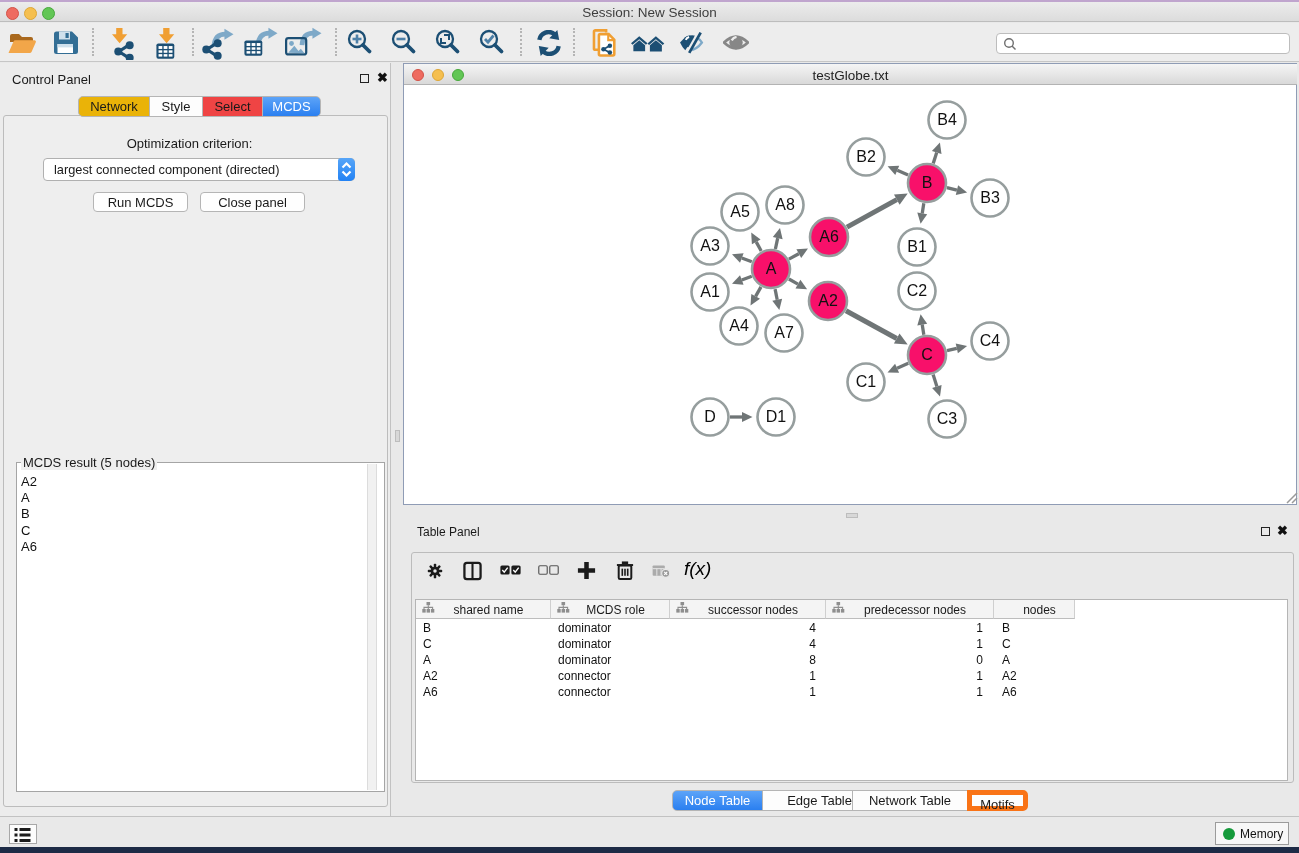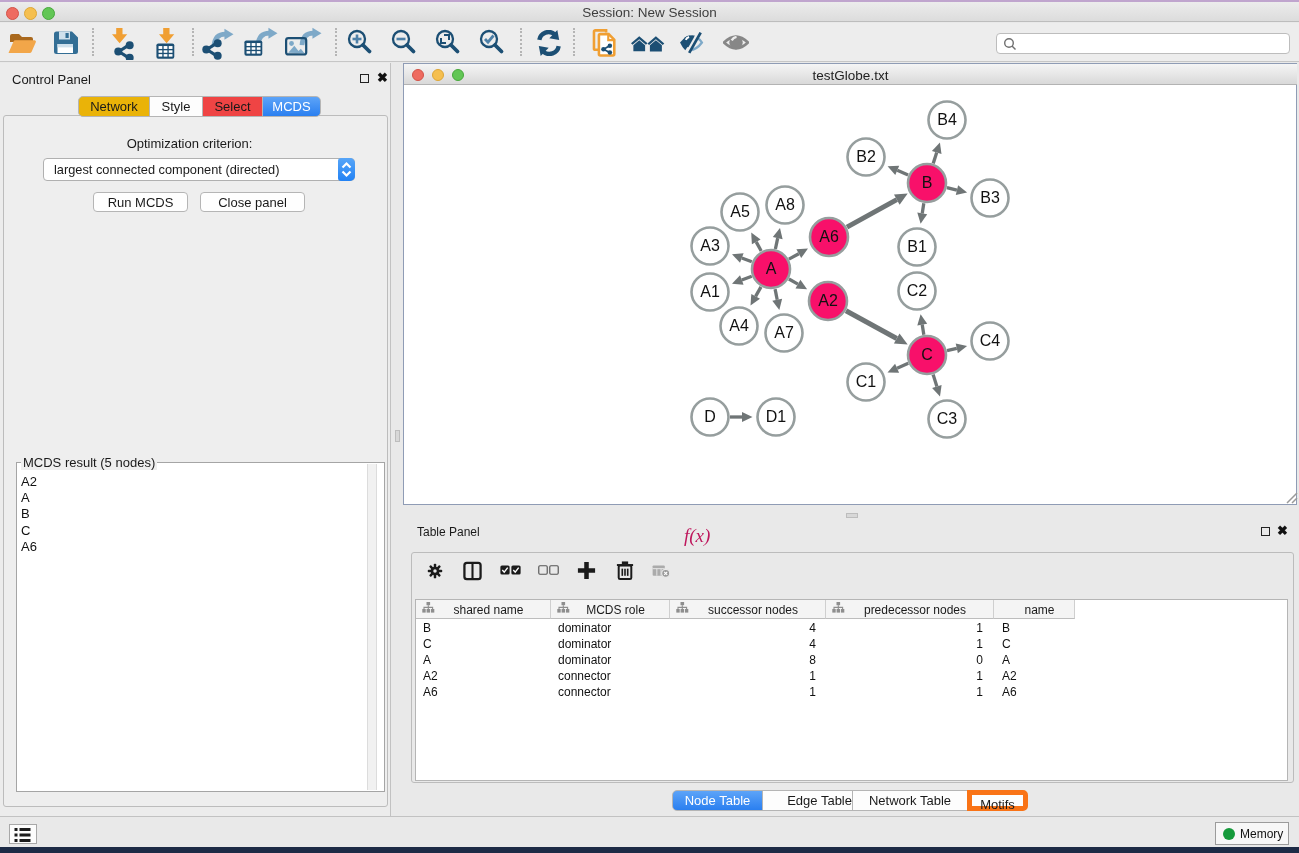--- a/index.html
+++ b/index.html
@@ -328,21 +328,21 @@
     <line x1="13" y1="9" x2="13" y2="17" stroke="#1b1b1b" stroke-width="1.8"></line>
   </svg>
 <svg style="position:absolute;left:652px;top:564px" width="19" height="14" viewBox="0 0 20 15">
     <rect x="0.5" y="1.5" width="13" height="11" rx="1" fill="#ababab"></rect>
     <line x1="0.5" y1="5" x2="13.5" y2="5" stroke="#e9e9e9" stroke-width="1"></line>
     <line x1="5" y1="5" x2="5" y2="12.5" stroke="#e9e9e9" stroke-width="1"></line>
     <line x1="9.5" y1="5" x2="9.5" y2="12.5" stroke="#e9e9e9" stroke-width="1"></line>
     <circle cx="14.5" cy="10" r="4.3" fill="#9a9a9a" stroke="#e9e9e9" stroke-width="1.2"></circle>
     <path d="M12.9 8.4 l3.2 3.2 M16.1 8.4 l-3.2 3.2" stroke="#fff" stroke-width="1.3"></path>
   </svg>
-<div class="abs" style="left:684px;top:525px;font-family:Liberation Serif, serif;font-style:italic;font-size:19px;color:#be185d">f(x)</div>
+<div class="abs" style="left:684px;top:558px;font-family:Liberation Sans, sans-serif;font-style:italic;font-size:19px;color:#000000">f(x)</div>
 <div class="abs" style="left:415px;top:599px;width:873px;height:182px;background:#fff;border:1px solid #b5b5b5"></div>
 <div class="abs" style="left:416px;top:600px;width:135px;height:19px;background:#f4f4f4;border-right:1px solid #cfcfcf;border-bottom:1px solid #bdbdbd"></div>
 <div class="abs" style="left:426px;top:603px;width:125px;text-align:center;font-size:12px;color:#1a1a1a">shared name</div>
 <svg style="position:absolute;left:422px;top:602px" width="13" height="11" viewBox="0 0 13 11">
     <rect x="4.5" y="0" width="3.6" height="3.2" fill="#8e8e8e"></rect>
     <rect x="0.3" y="7" width="3.4" height="3.6" fill="#8e8e8e"></rect>
     <rect x="4.6" y="7" width="3.4" height="3.6" fill="#8e8e8e"></rect>
     <rect x="8.9" y="7" width="3.4" height="3.6" fill="#8e8e8e"></rect>
     <path d="M6.3 3.2 v3.8 M2 7 v-1.6 h8.6 v1.6" stroke="#8e8e8e" stroke-width="1.1" fill="none"></path>
   </svg>
@@ -367,21 +367,21 @@
 <div class="abs" style="left:826px;top:600px;width:168px;height:19px;background:#f4f4f4;border-right:1px solid #cfcfcf;border-bottom:1px solid #bdbdbd"></div>
 <div class="abs" style="left:836px;top:603px;width:158px;text-align:center;font-size:12px;color:#1a1a1a">predecessor nodes</div>
 <svg style="position:absolute;left:832px;top:602px" width="13" height="11" viewBox="0 0 13 11">
     <rect x="4.5" y="0" width="3.6" height="3.2" fill="#8e8e8e"></rect>
     <rect x="0.3" y="7" width="3.4" height="3.6" fill="#8e8e8e"></rect>
     <rect x="4.6" y="7" width="3.4" height="3.6" fill="#8e8e8e"></rect>
     <rect x="8.9" y="7" width="3.4" height="3.6" fill="#8e8e8e"></rect>
     <path d="M6.3 3.2 v3.8 M2 7 v-1.6 h8.6 v1.6" stroke="#8e8e8e" stroke-width="1.1" fill="none"></path>
   </svg>
 <div class="abs" style="left:994px;top:600px;width:81px;height:19px;background:#f4f4f4;border-right:1px solid #cfcfcf;border-bottom:1px solid #bdbdbd"></div>
-<div class="abs" style="left:1004px;top:603px;width:71px;text-align:center;font-size:12px;color:#1a1a1a">name</div>
+<div class="abs" style="left:1004px;top:603px;width:71px;text-align:center;font-size:12px;color:#1a1a1a">nodes</div>
 <div class="abs" style="left:423px;top:621px;font-size:12px;color:#111">B</div>
 <div class="abs" style="left:558px;top:621px;font-size:12px;color:#111">dominator</div>
 <div class="abs" style="left:700px;top:621px;width:116px;text-align:right;font-size:12px;color:#111">4</div>
 <div class="abs" style="left:870px;top:621px;width:113px;text-align:right;font-size:12px;color:#111">1</div>
 <div class="abs" style="left:1002px;top:621px;font-size:12px;color:#111">B</div>
 <div class="abs" style="left:423px;top:637px;font-size:12px;color:#111">C</div>
 <div class="abs" style="left:558px;top:637px;font-size:12px;color:#111">dominator</div>
 <div class="abs" style="left:700px;top:637px;width:116px;text-align:right;font-size:12px;color:#111">4</div>
 <div class="abs" style="left:870px;top:637px;width:113px;text-align:right;font-size:12px;color:#111">1</div>
 <div class="abs" style="left:1002px;top:637px;font-size:12px;color:#111">C</div>

